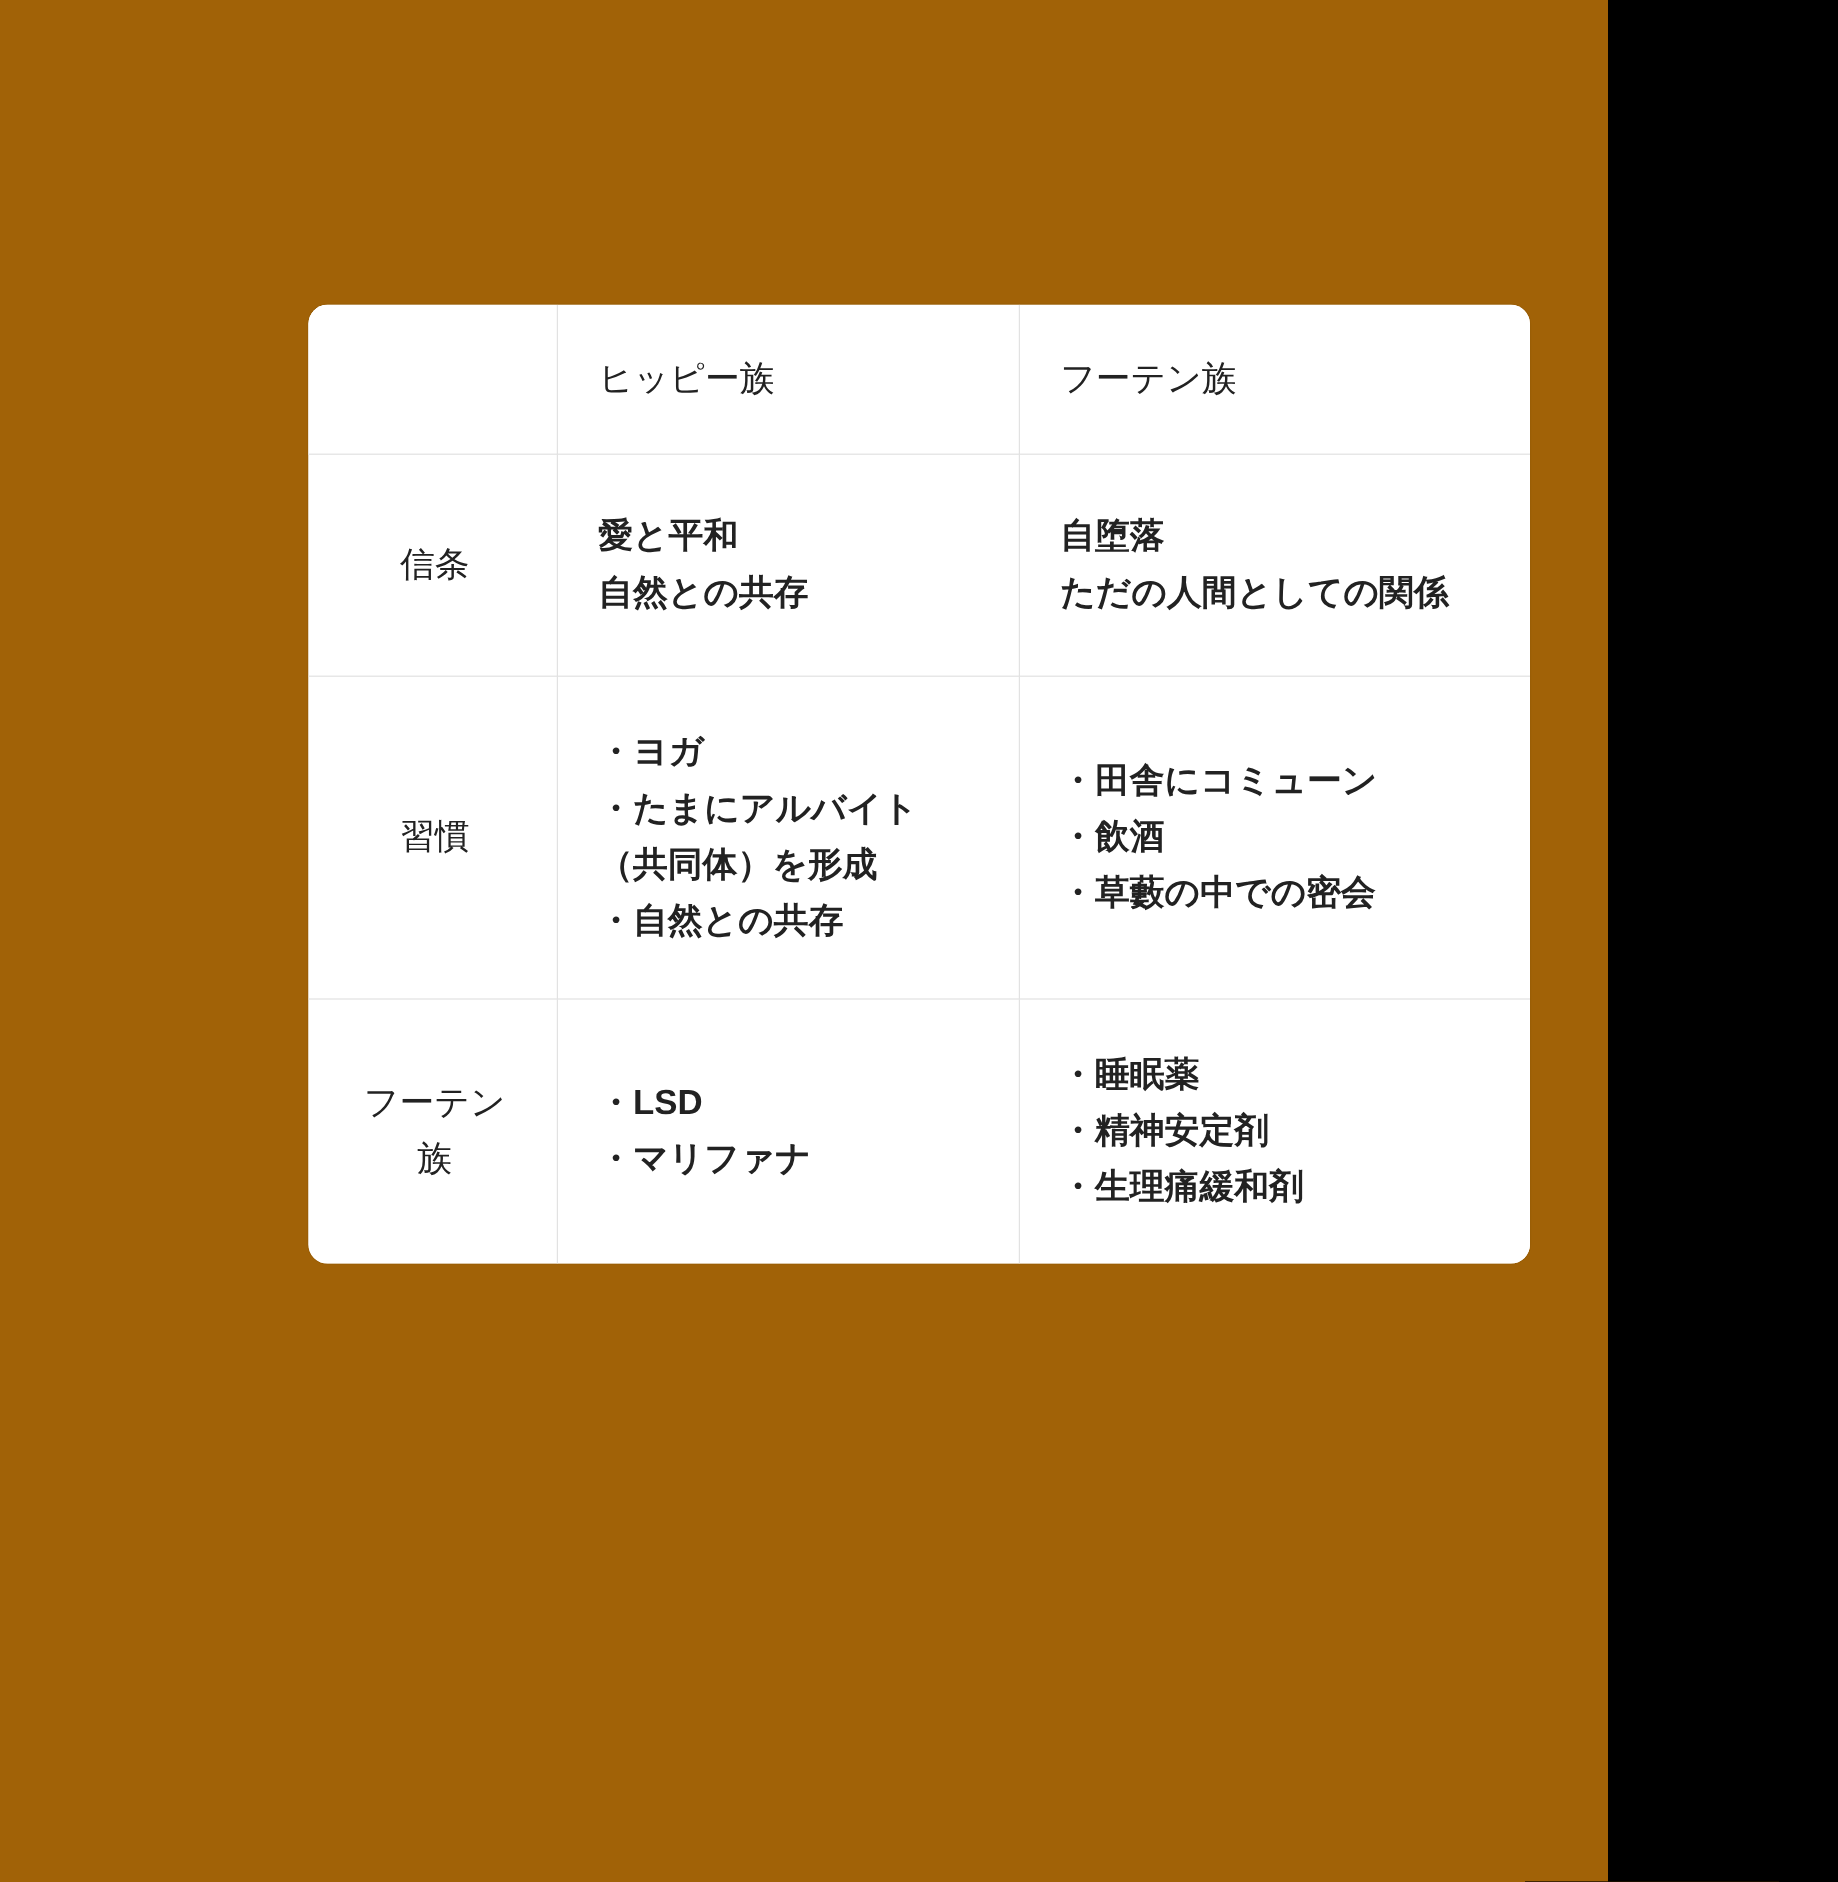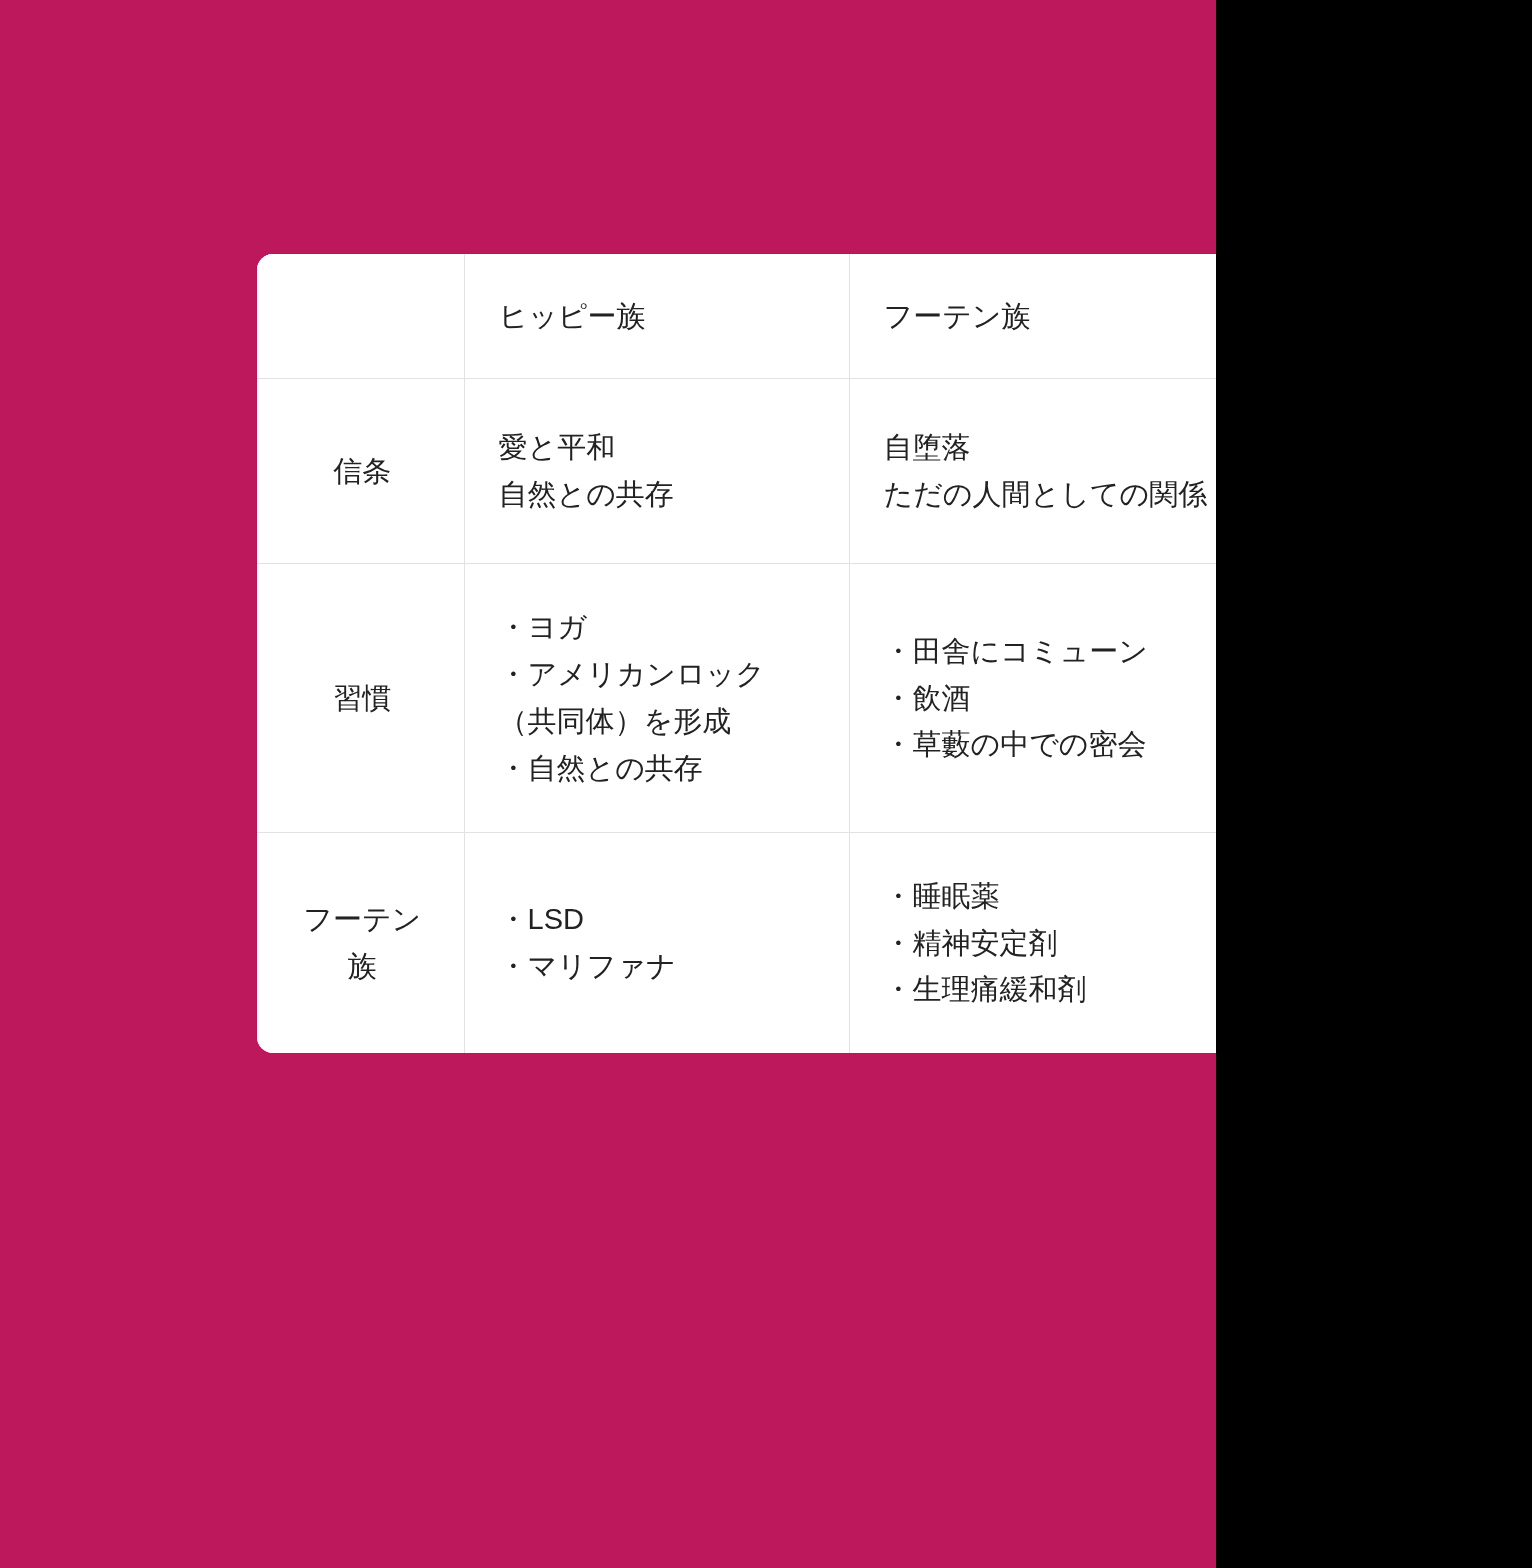--- a/index.html
+++ b/index.html
@@ -9,23 +9,23 @@
   }
   body {
     width: 1532px;
     height: 1568px;
     font-family: "Liberation Sans", "DejaVu Sans", sans-serif;
     -webkit-font-smoothing: antialiased;
   }
 
   .page {
     position: relative;
-    width: 1216px;
+    width: 1340px;
     height: 1568px;
-    background: #be185d;
+    background: #a16207;
     overflow: hidden;
   }
 
   .card {
     position: absolute;
     left: 257px;
     top: 254px;
     width: 1018px;
     background: #ffffff;
     border-radius: 16px;
@@ -70,21 +70,21 @@
     padding: 0 34px;
   }
 
   .head-row th { height: 124px; }
   .head-row .corner-cell { background: #ffffff; }
 
   .row-label .cell-inner {
     padding-left: 38px;
     text-align: center;
   }
-  .line { white-space: pre; }
+  .line { white-space: pre; font-weight: bold; }
 
   .r-creed td { height: 184px; }
   .r-habit td { height: 268px; }
   .r-drug td { height: 220px; }
   .r-music td { height: 136px; }
   .r-life td { height: 136px; }
 </style>
 </head>
 <body>
 
@@ -127,21 +127,21 @@
           </td>
         </tr>
 
         <tr class="r-habit">
           <td class="row-label">
             <div class="cell-inner">習慣</div>
           </td>
           <td>
             <div class="cell-inner">
               <div class="line">・ヨガ</div>
-              <div class="line">・アメリカンロック</div>
+              <div class="line">・たまにアルバイト</div>
               <div class="line">（共同体）を形成</div>
               <div class="line">・自然との共存</div>
             </div>
           </td>
           <td>
             <div class="cell-inner">
               <div class="line">・田舎にコミューン</div>
               <div class="line">・飲酒</div>
               <div class="line">・草藪の中での密会</div>
             </div>

